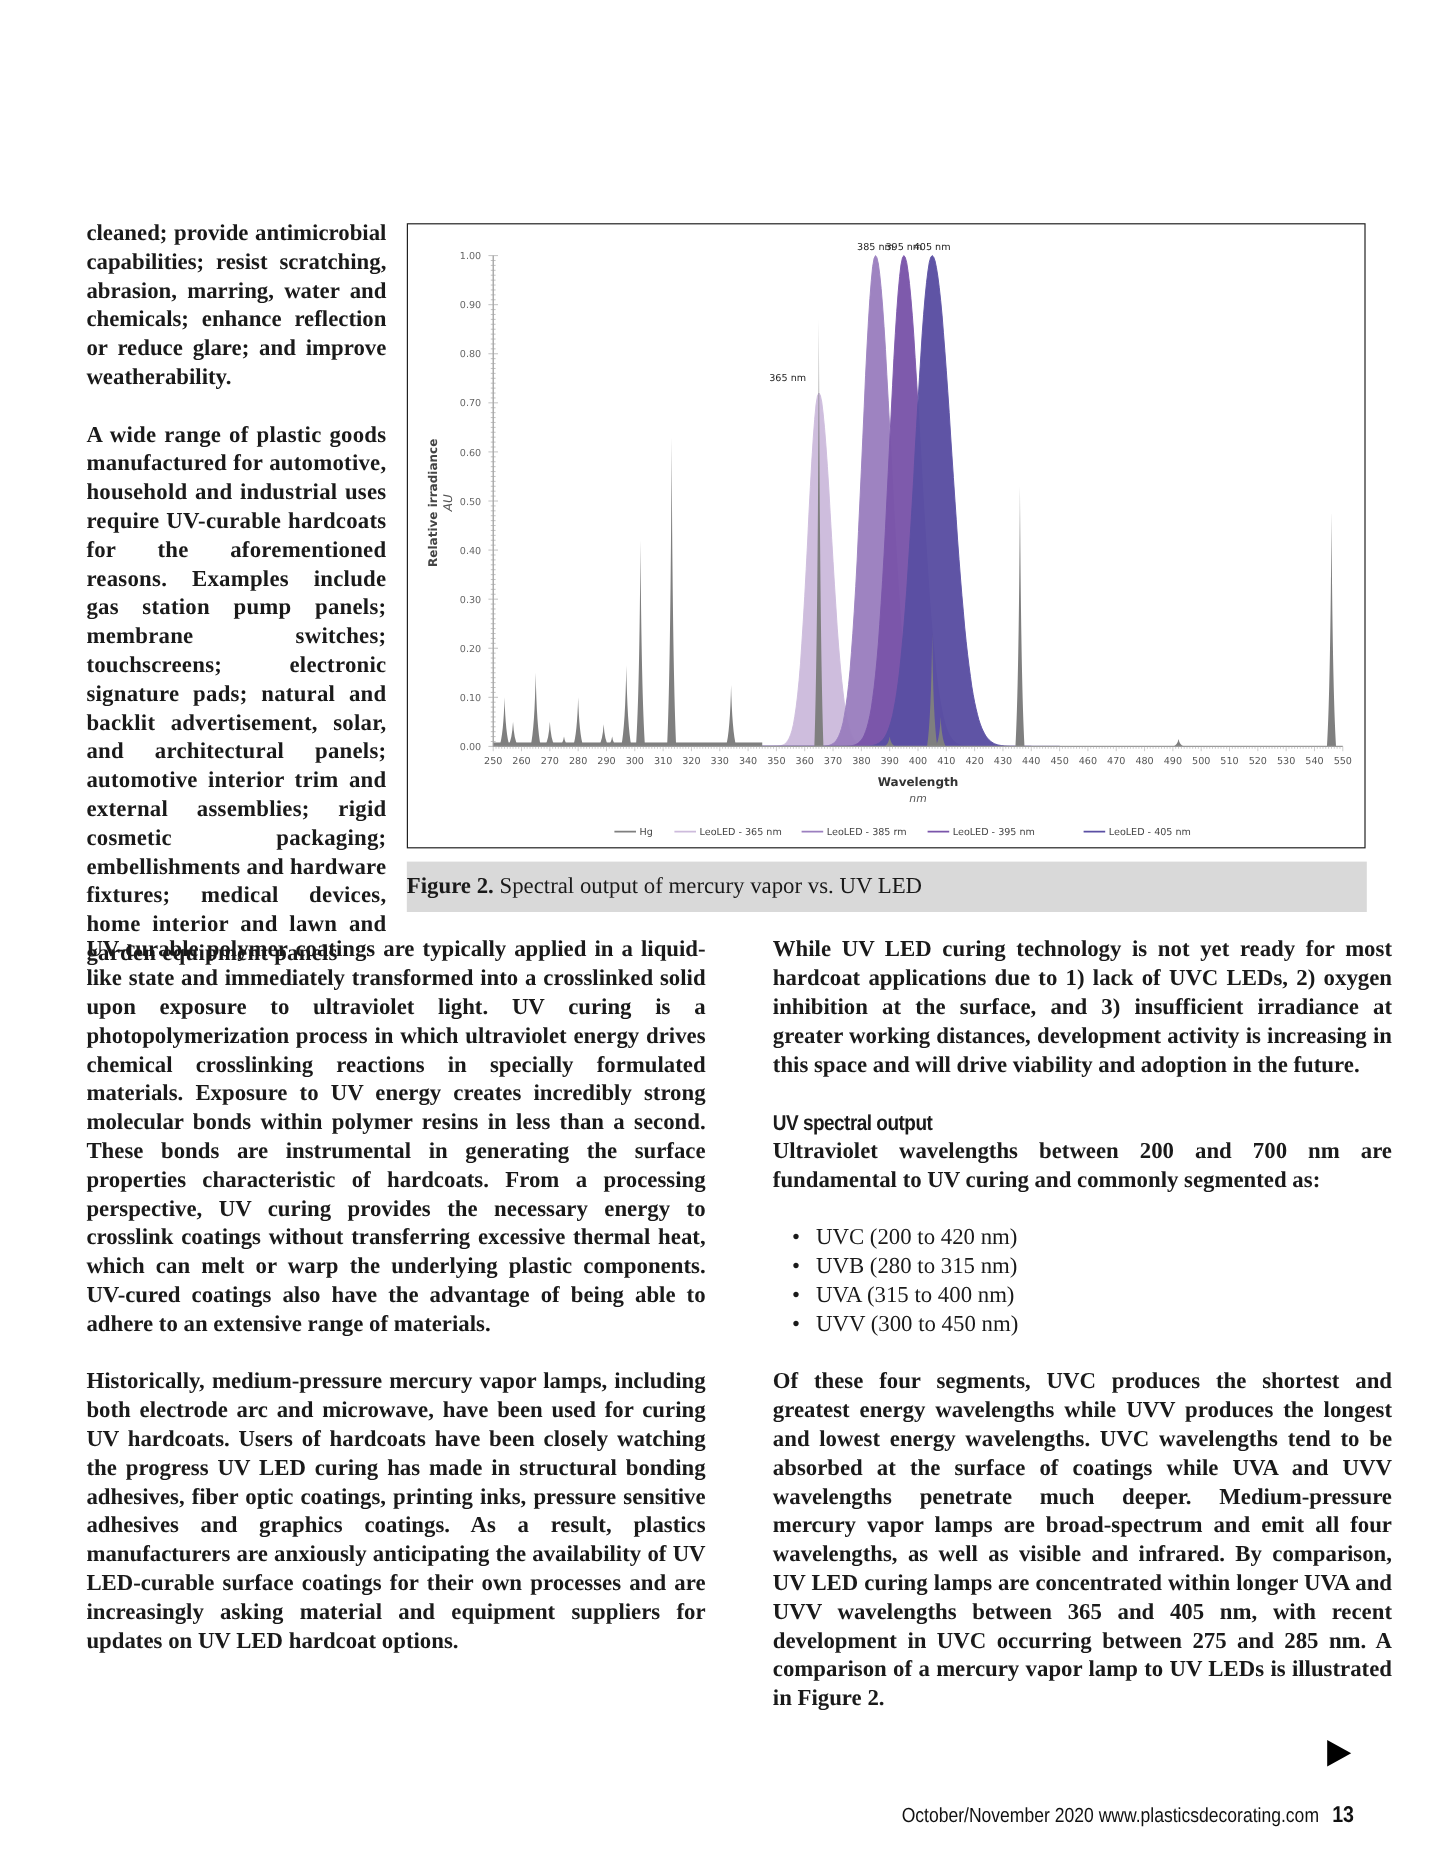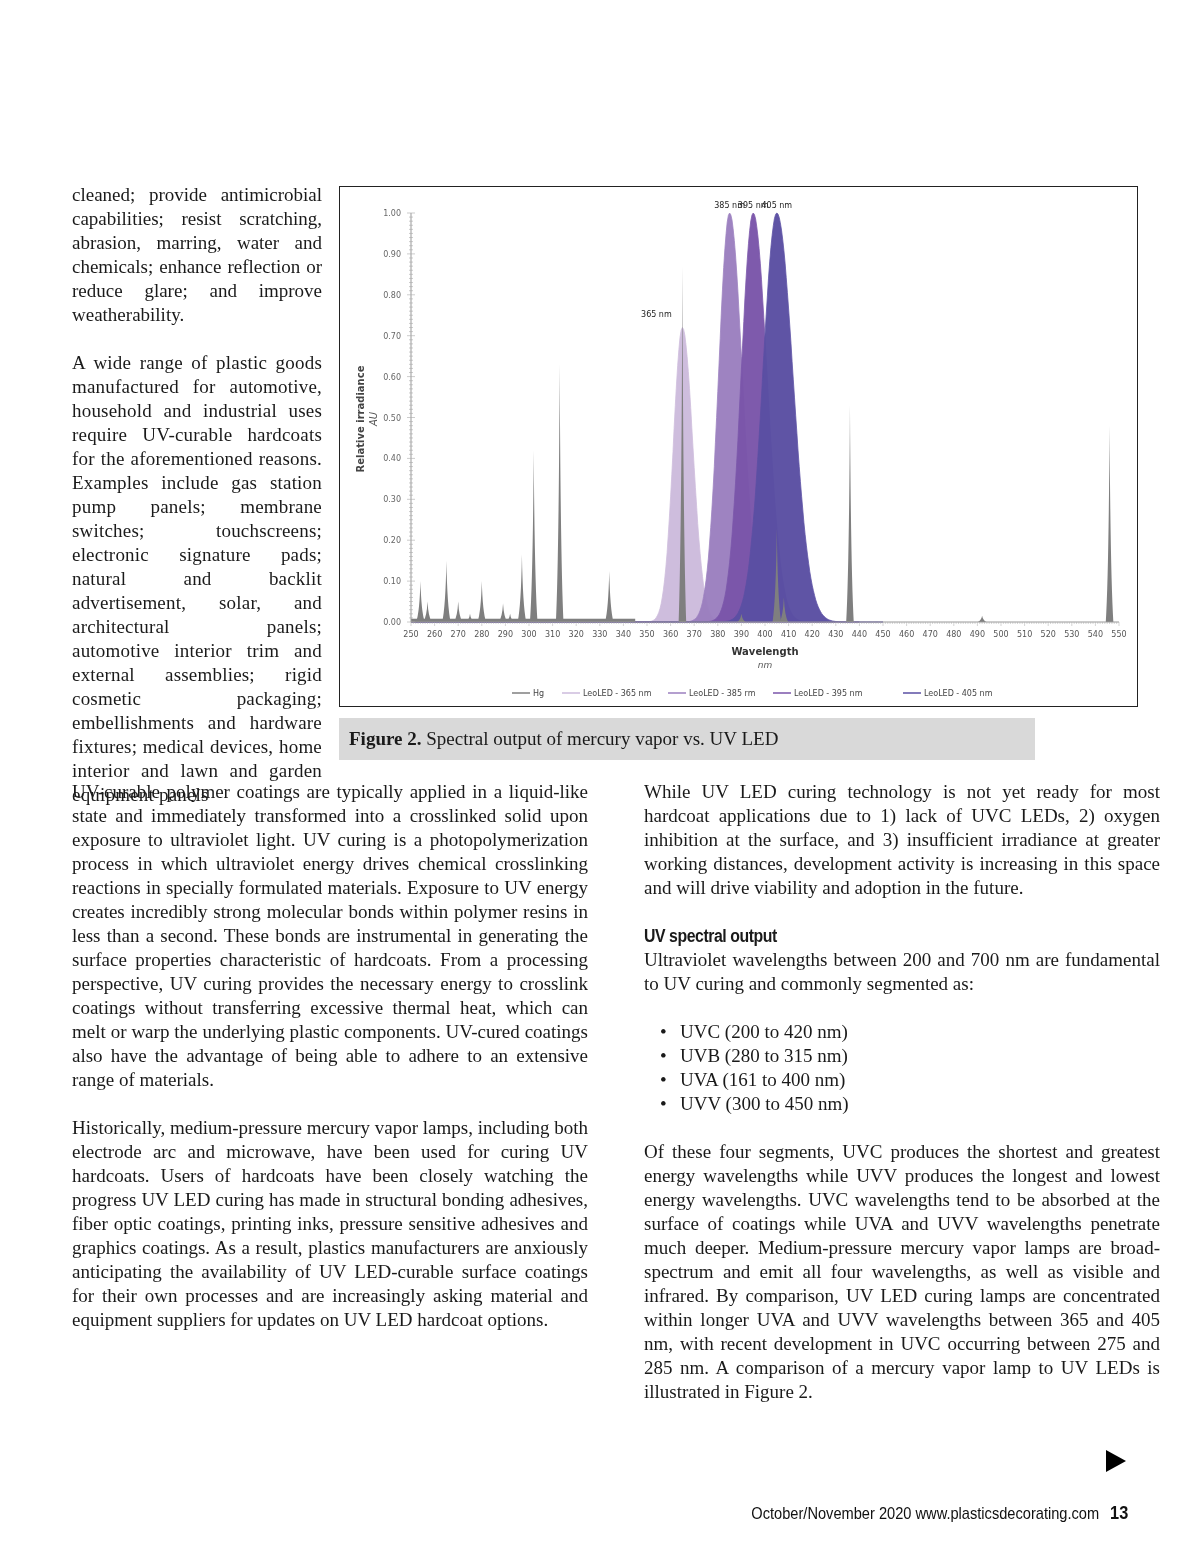--- a/index.html
+++ b/index.html
@@ -1,32 +1,32 @@
 <!DOCTYPE html>
 <html><head>
 <meta charset="utf-8">
 <style>
   html, body { margin: 0; padding: 0; background: #ffffff; }
   body { width: 1200px; height: 1558px; position: relative; overflow: hidden;
          font-family: "Liberation Serif", serif; color: #1a1a1a; }
   .col-text { position: absolute; font-size: 19px; line-height: 24px; text-align: justify; }
-  .col-text p { margin: 0 0 24px 0; }
+  .col-text p { margin: 0 0 24px 0; font-weight: bold; }
   .col-text p.last { margin-bottom: 0; }
   .left-narrow { left: 72px; top: 183px; width: 250px; }
   .left-wide { left: 72px; top: 780px; width: 516px; }
   .right-col { left: 644px; top: 780px; width: 516px; }
   .heading { font-family: "Liberation Sans", sans-serif; font-weight: bold; font-size: 18px;
              letter-spacing: -0.5px; transform: scaleX(0.88); transform-origin: left; margin: 0; line-height: 24px; }
   ul.bullets { list-style: none; margin: 0 0 24px 0; padding: 0 0 0 16px; }
   ul.bullets li { position: relative; padding-left: 20px; }
   ul.bullets li .dot { position: absolute; left: 0; top: 0; }
   .figure-box { position: absolute; left: 339px; top: 186px; width: 799px; height: 521px;
                 border: 1.5px solid #222; box-sizing: border-box; background: #fff; }
-  .caption { position: absolute; left: 339px; top: 718px; width: 696px; height: 42px; background: #d9d9d9;
-             font-size: 19px; line-height: 42px; box-sizing: border-box; padding-left: 10px; }
+  .caption { position: absolute; left: 339px; top: 718px; width: 800px; height: 42px; background: #d9d9d9;
+             font-size: 19px; line-height: 42px; box-sizing: border-box; padding-left: 0; }
   .caption b { font-weight: bold; }
   svg text { font-family: "DejaVu Sans", sans-serif; }
   .footer { position: absolute; right: 72px; top: 1502px; font-family: "Liberation Sans", sans-serif;
             font-size: 17px; transform: scaleX(0.86); transform-origin: right; white-space: nowrap; color:#111; }
   .footer .pg { font-weight: bold; font-size: 19px; margin-left: 8px; }
   .next-arrow { position: absolute; left: 1106px; top: 1450px; width: 0; height: 0;
                 border-top: 11px solid transparent; border-bottom: 11px solid transparent; border-left: 20px solid #000; }
 </style>
 </head>
 <body>
@@ -562,21 +562,21 @@
   <p class="last">Historically, medium-pressure mercury vapor lamps, including both electrode arc and microwave, have been used for curing UV hardcoats. Users of hardcoats have been closely watching the progress UV LED curing has made in structural bonding adhesives, fiber optic coatings, printing inks, pressure sensitive adhesives and graphics coatings. As a result, plastics manufacturers are anxiously anticipating the availability of UV LED-curable surface coatings for their own processes and are increasingly asking material and equipment suppliers for updates on UV LED hardcoat options.</p>
 </div>
 
 <div class="col-text right-col">
   <p>While UV LED curing technology is not yet ready for most hardcoat applications due to 1) lack of UVC LEDs, 2) oxygen inhibition at the surface, and 3) insufficient irradiance at greater working distances, development activity is increasing in this space and will drive viability and adoption in the future.</p>
   <h3 class="heading">UV spectral output</h3>
   <p>Ultraviolet wavelengths between 200 and 700 nm are fundamental to UV curing and commonly segmented as:</p>
   <ul class="bullets">
     <li><span class="dot">•</span><span>UVC (200 to 420 nm)</span></li>
     <li><span class="dot">•</span><span>UVB (280 to 315 nm)</span></li>
-    <li><span class="dot">•</span><span>UVA (161 to 400 nm)</span></li>
+    <li><span class="dot">•</span><span>UVA (315 to 400 nm)</span></li>
     <li><span class="dot">•</span><span>UVV (300 to 450 nm)</span></li>
   </ul>
   <p class="last">Of these four segments, UVC produces the shortest and greatest energy wavelengths while UVV produces the longest and lowest energy wavelengths. UVC wavelengths tend to be absorbed at the surface of coatings while UVA and UVV wavelengths penetrate much deeper. Medium-pressure mercury vapor lamps are broad-spectrum and emit all four wavelengths, as well as visible and infrared. By comparison, UV LED curing lamps are concentrated within longer UVA and UVV wavelengths between 365 and 405 nm, with recent development in UVC occurring between 275 and 285 nm. A comparison of a mercury vapor lamp to UV LEDs is illustrated in Figure 2.</p>
 </div>
 
 <div class="next-arrow"></div>
 
 <div class="footer">
   <span>October/November 2020</span>
   <span>www.plasticsdecorating.com</span>

